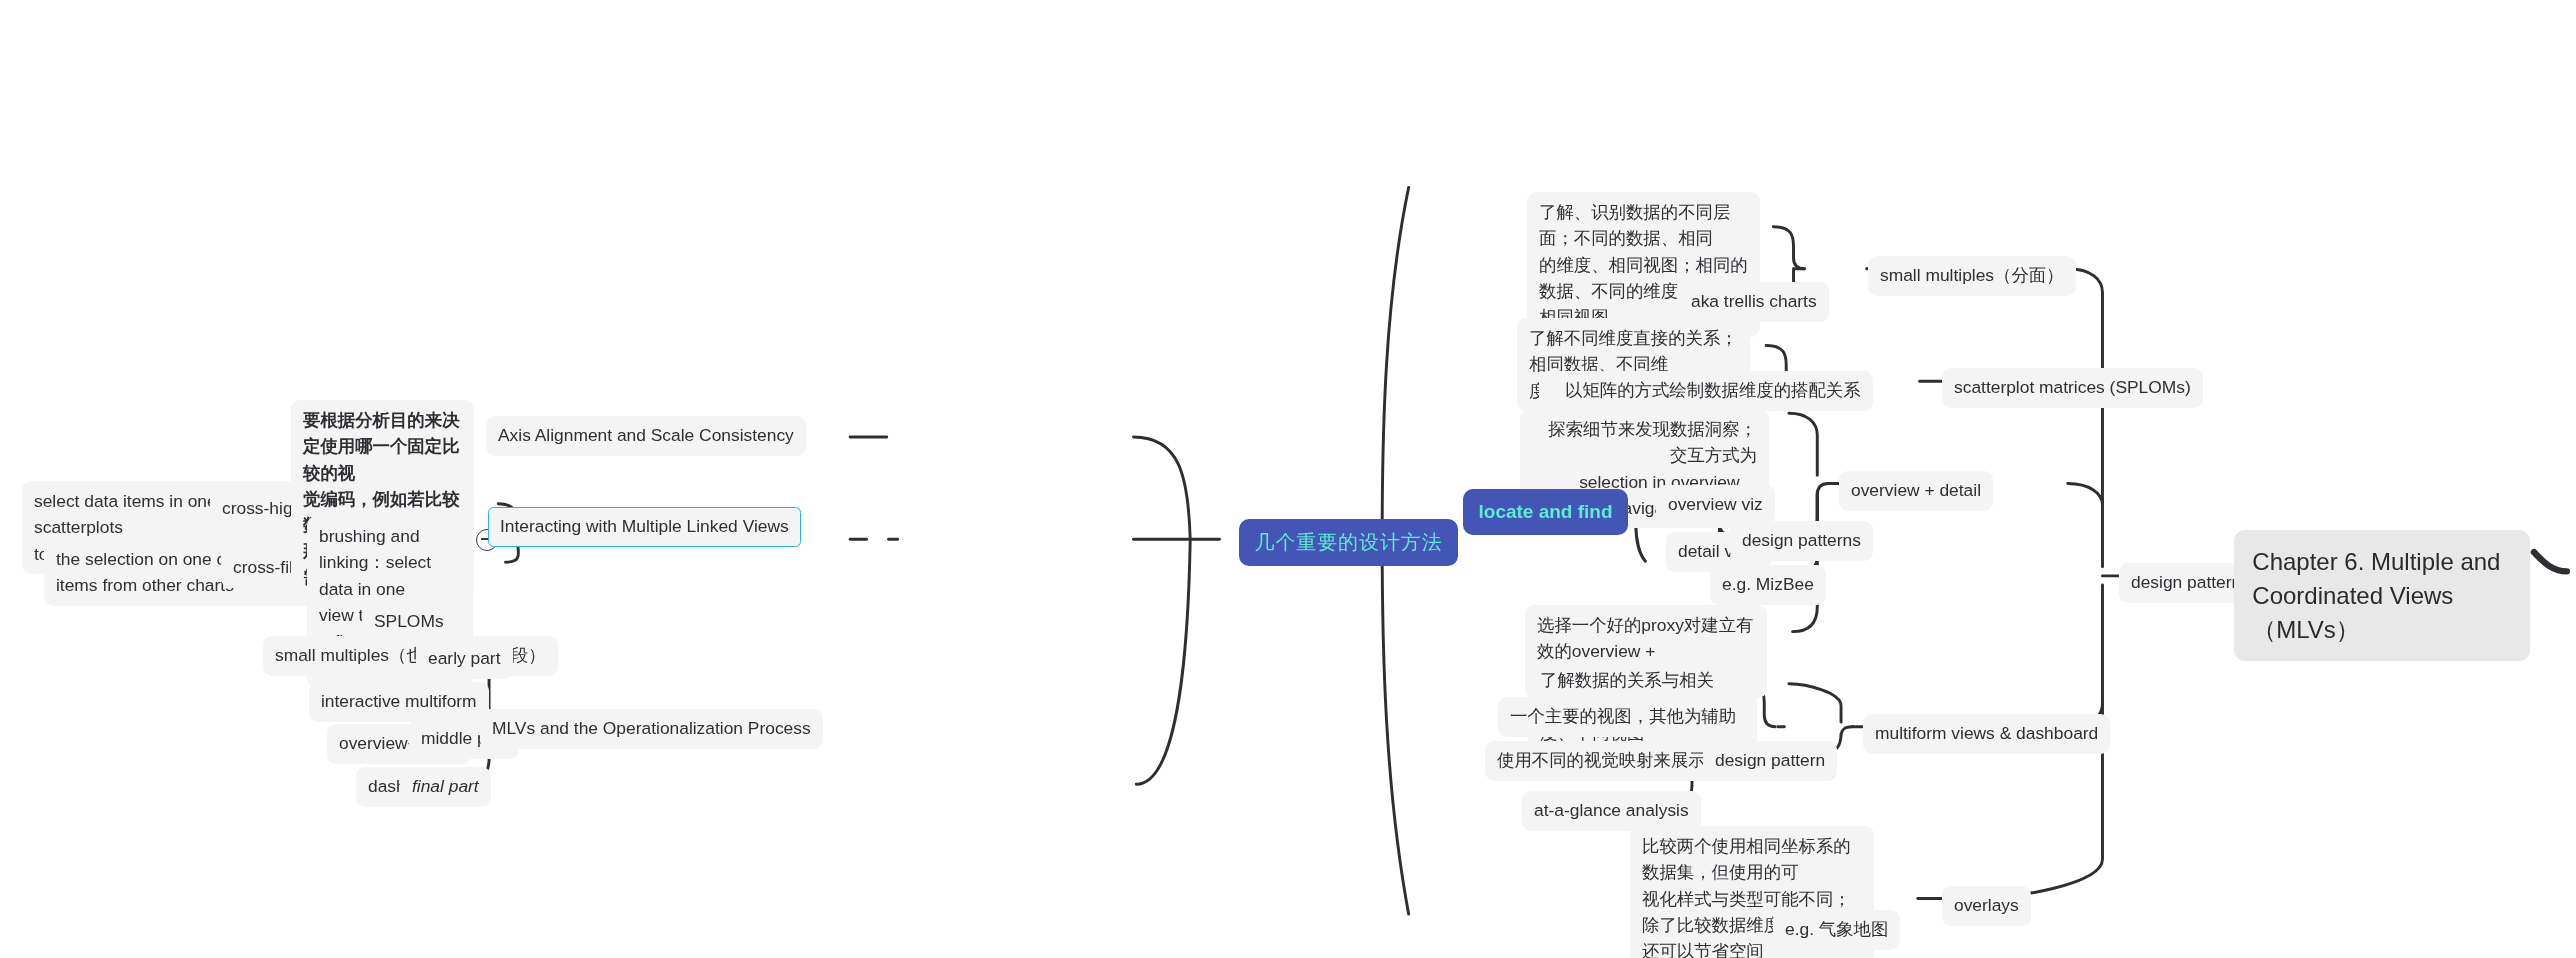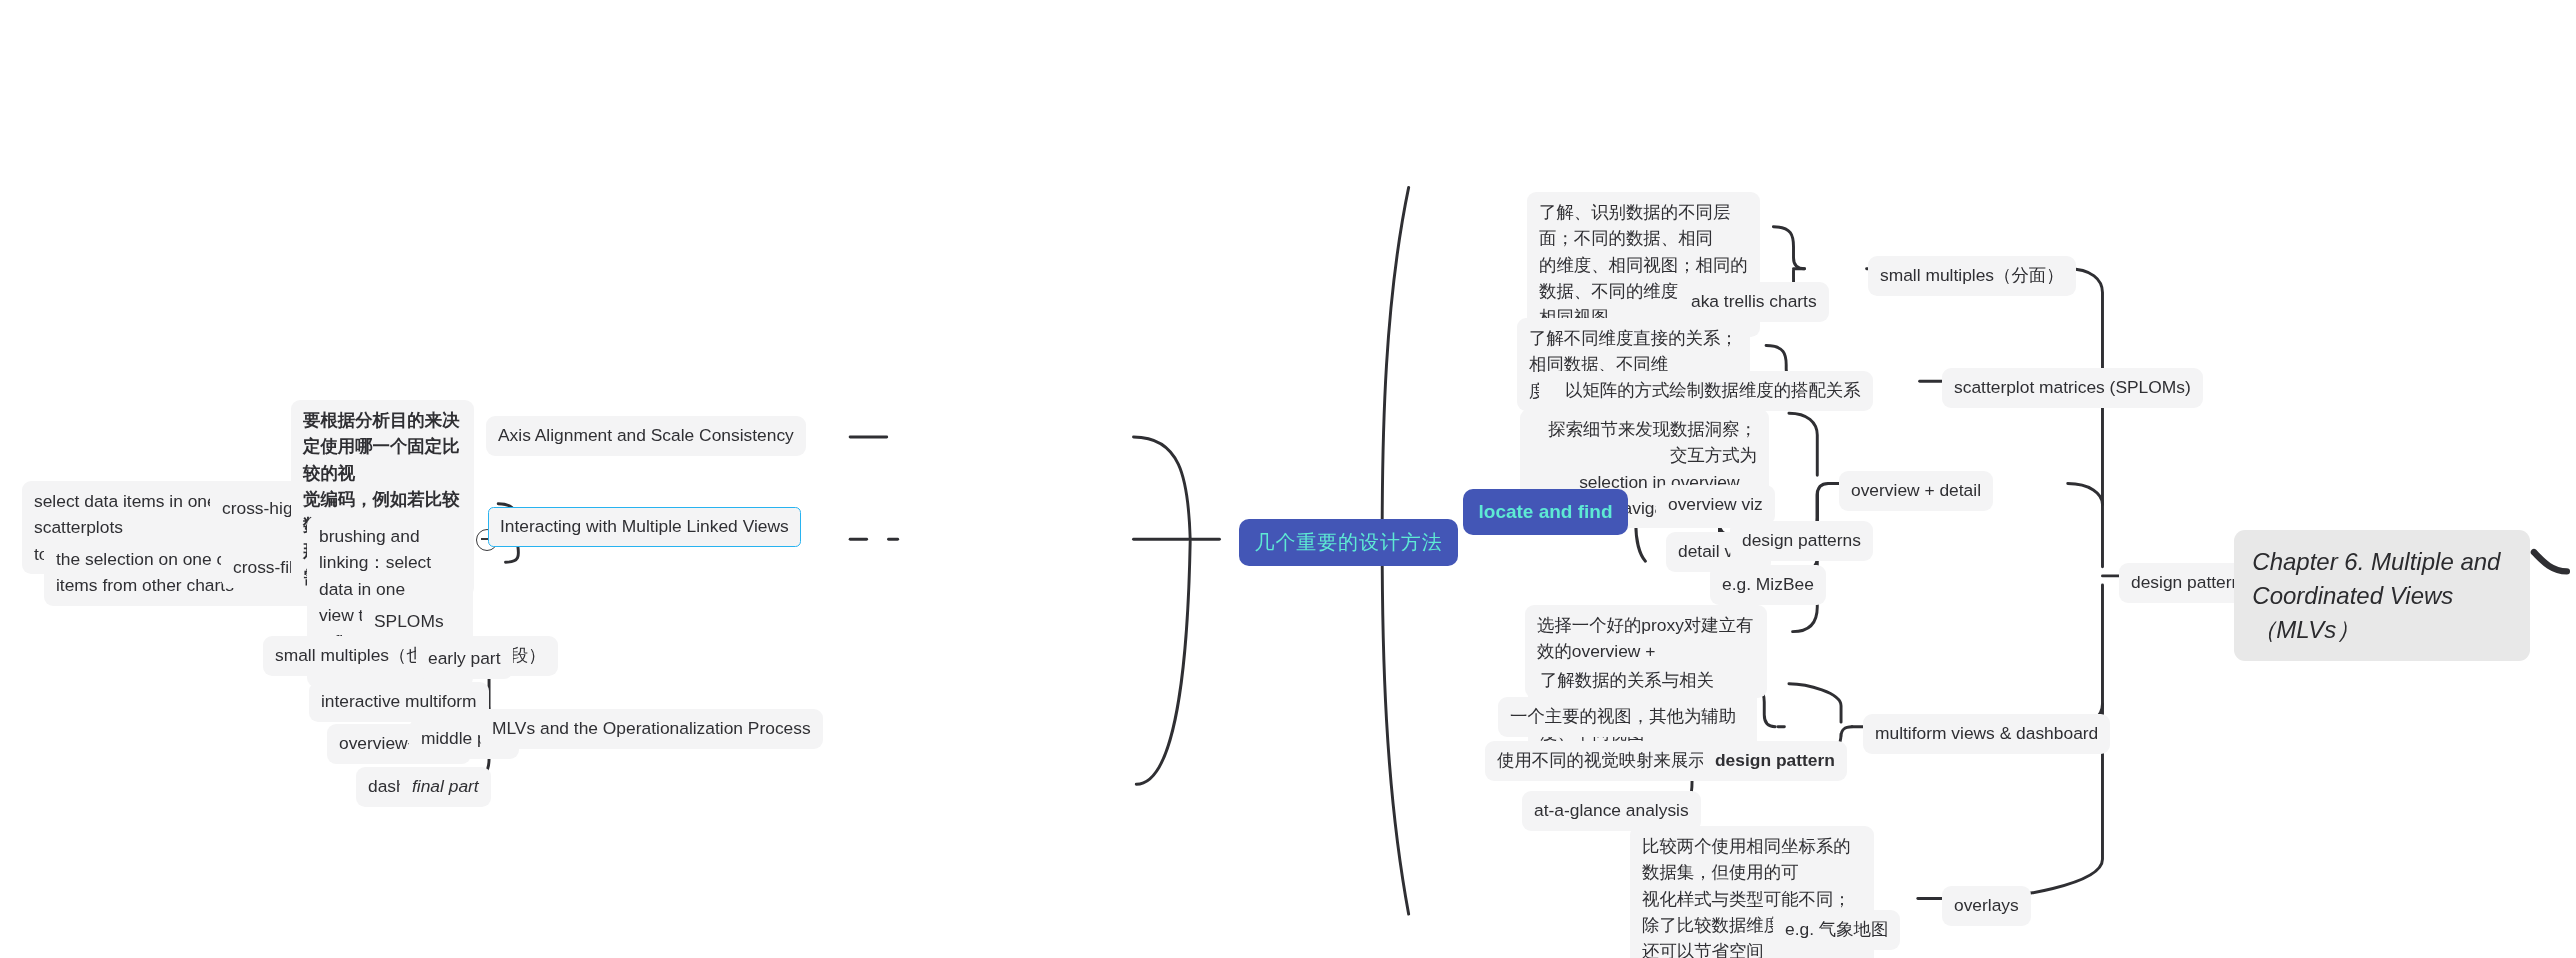--- a/index.html
+++ b/index.html
@@ -5,21 +5,21 @@
   html,body{margin:0;padding:0;background:#ffffff;}
   body{width:2576px;height:958px;position:relative;overflow:hidden;
        font-family:"Liberation Sans","DejaVu Sans",sans-serif;}
   #canvas{position:absolute;left:0;top:0;width:2576px;height:958px;}
   svg.links{position:absolute;left:0;top:0;width:2576px;height:958px;pointer-events:none;}
   .node{position:absolute;box-sizing:border-box;background:#f4f4f5;border-radius:9.1px;
         color:#2f2f33;font-size:17.4px;line-height:1.45;padding:7.3px 12px;
         white-space:pre-line;}
   .node.ml{line-height:1.5;}
   .node.root{background:#e8e8e8;border-radius:11px;font-size:24px;line-height:1.42;
-             padding:14.6px 18.3px;color:#2b2b2e;font-style:italic;}
+             padding:14.6px 18.3px;color:#2b2b2e;}
   .node.blue{background:#4356b6;color:#5eead4;font-weight:bold;border-radius:10px;
              padding:9.1px 15.5px;font-size:19px;}
   .node.blue.cn{font-weight:normal;font-size:20px;letter-spacing:0.9px;}
   .node.sel{background:#f4f4f5;border:1.8px solid #28b3f0;border-radius:5.5px;padding:6.4px 11px;}
   .collapse{position:absolute;width:20px;height:20px;border-radius:50%;
             border:1.6px solid #3a3a3d;background:#fff;}
   .collapse:after{content:"";position:absolute;left:3.7px;top:8.2px;width:11px;height:1.6px;background:#3a3a3d;}
 </style>
 </head>
 <body>
@@ -204,21 +204,21 @@
 
   <div class="node ml" style="left:1528px;top:660px;width:229px;">了解数据的关系与相关性；相同数据、不同维
 度、不同视图</div>
 
   <div class="node" style="left:1498px;top:697px;">一个主要的视图，其他为辅助</div>
 
   <div class="node" style="left:1485px;top:741px;">使用不同的视觉映射来展示数据维度</div>
 
   <div class="node" style="left:1522px;top:791px;">at-a-glance analysis</div>
 
-  <div class="node" style="left:1703px;top:741px;font-weight:bold;">design pattern</div>
+  <div class="node" style="left:1703px;top:741px;">design pattern</div>
 
   <div class="node" style="left:1863px;top:714px;">multiform views &amp; dashboard</div>
 
   <div class="node ml" style="left:1630px;top:826px;width:244px;">比较两个使用相同坐标系的数据集，但使用的可
 视化样式与类型可能不同；除了比较数据维度，
 还可以节省空间</div>
 
   <div class="node" style="left:1773px;top:910px;">e.g. 气象地图</div>
 
   <div class="node" style="left:1942px;top:886px;">overlays</div>

